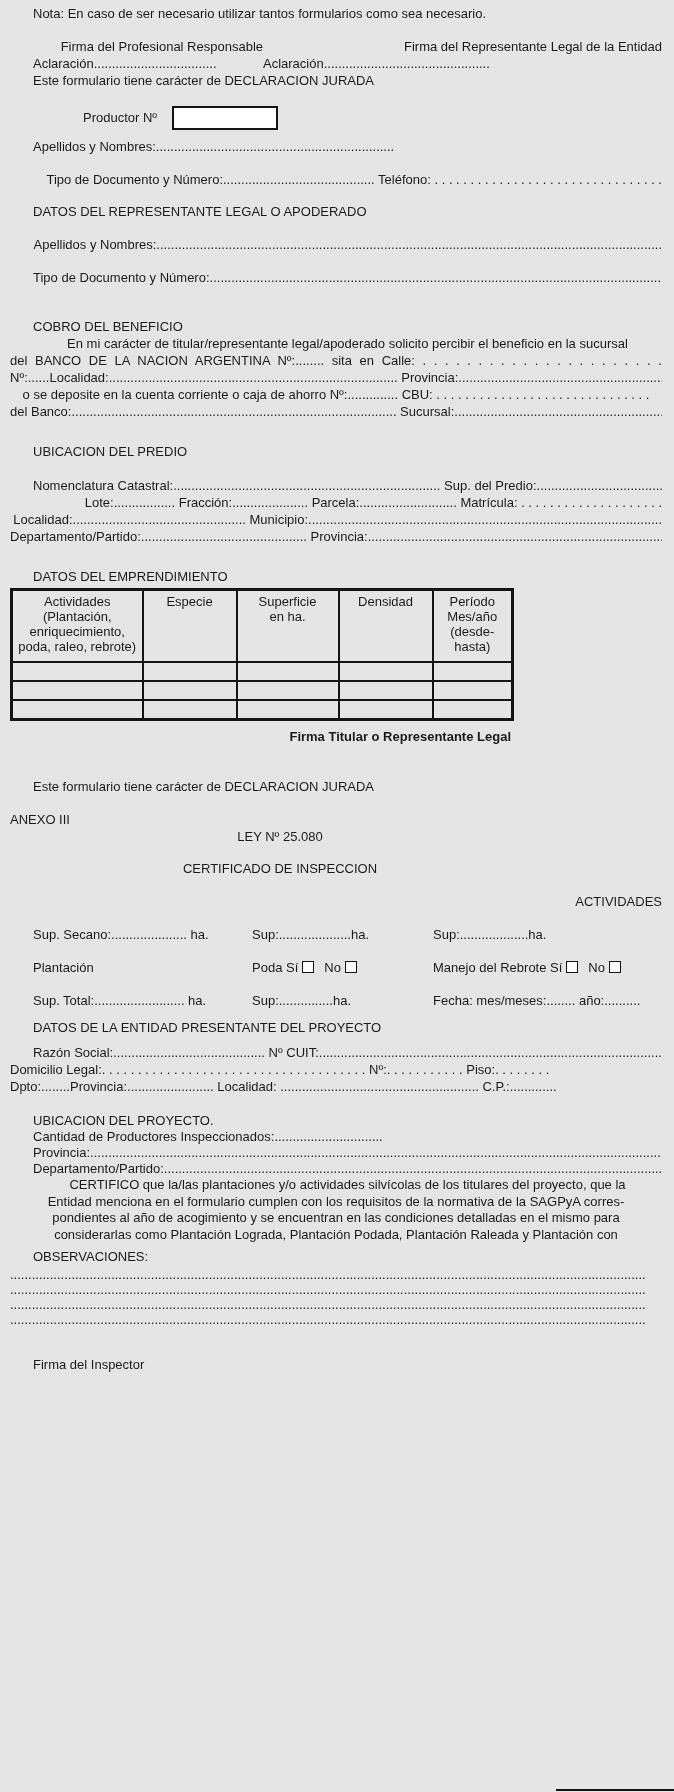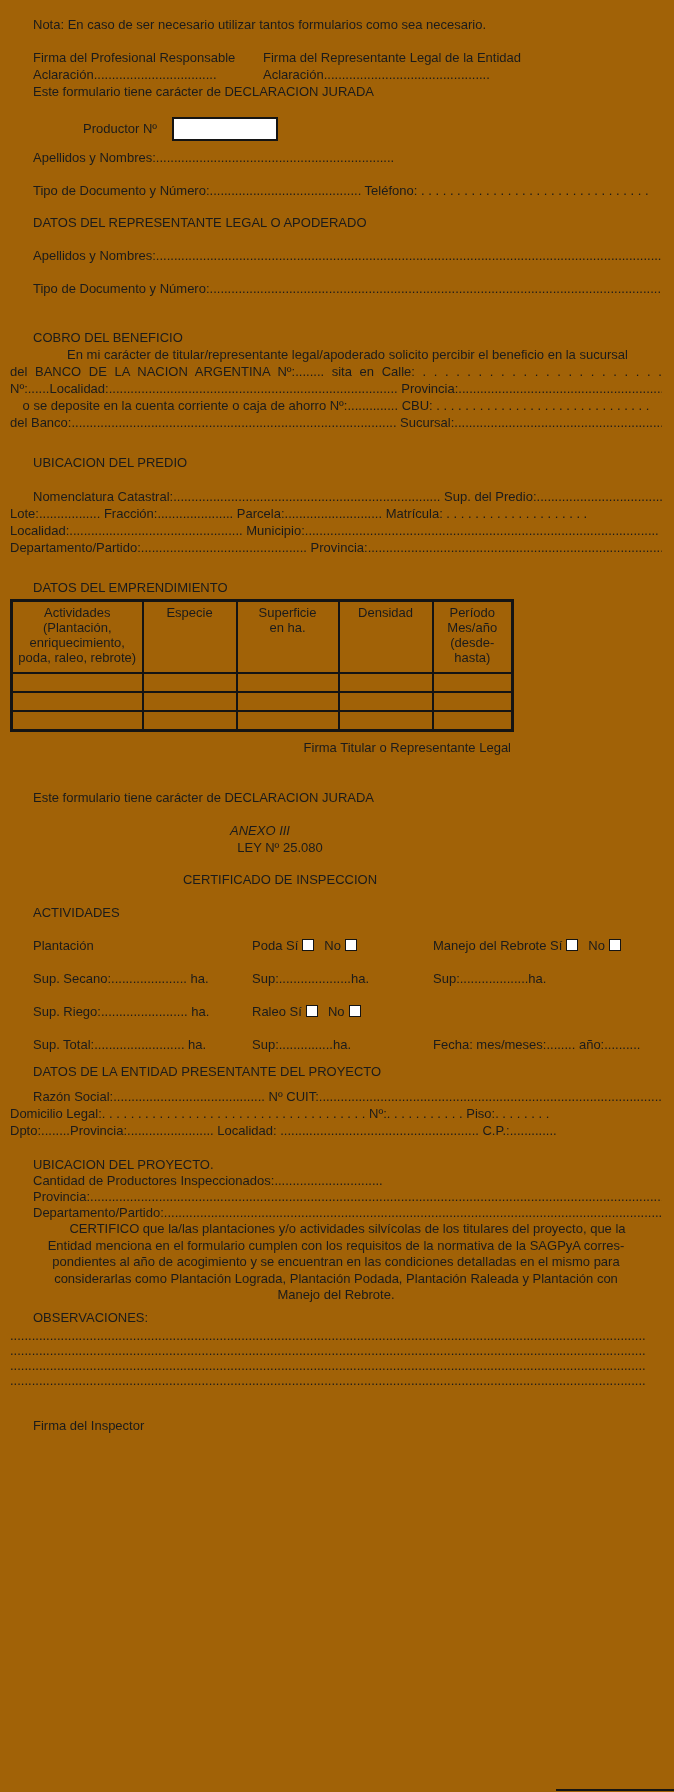--- a/index.html
+++ b/index.html
@@ -1,53 +1,53 @@
 <!DOCTYPE html>
 <html><head>
 <meta charset="utf-8">
 <style>
   html,body{margin:0;padding:0;background:#fff;}
   .page{
     position:relative;
     width:674px;
     height:1792px;
-    background:#a16207;
+    background:#e5e5e5;
     color:#1b1b1b;
     font-family:"Liberation Sans","DejaVu Sans",sans-serif;
     font-size:13px;
     line-height:16px;
     box-sizing:border-box;
-    padding:17px 12px 0 10px;
+    padding:6px 12px 0 10px;
     overflow:hidden;
   }
   .line{white-space:nowrap;overflow:hidden;}
   .ind{margin-left:23px;}
   .heading{margin-left:23px;white-space:nowrap;}
   .sig-row{display:grid;grid-template-columns:230px 1fr;margin-left:23px;}
   .sig-row>div{white-space:nowrap;overflow:hidden;}
-  .mt17{margin-top:17px;} .mt15{margin-top:1px;} .mt16{margin-top:16px;}
+  .mt17{margin-top:17px;text-align:right;} .mt15{margin-top:1px;} .mt16{margin-top:16px;}
   .mt32{margin-top:32px;} .mt33{margin-top:33px;} .mt13{text-align:center;}
   .mt24{margin-top:24px;} .mt34{margin-top:34px;} .mt8{margin-top:8px;}
   .mt11{margin-top:11px;} .mt18{margin-top:18px;} .mt19{}
   .mt30{margin-top:30px;} .mt6{margin-top:6px;}
   .row-lugar{display:flex;align-items:center;margin-left:23px;margin-top:16px;height:26px;}
   .row-lugar>span{white-space:nowrap;}
   .prod-label{margin-left:50px;}
   .prod-box{display:inline-block;margin-left:15px;width:102px;height:20px;border:2.5px solid #141414;background:#fff;}
   .block>div{line-height:17px;white-space:nowrap;overflow:hidden;}
   .indent-first>div:first-child{text-indent:23px;}
   .cobro>div:nth-child(2){word-spacing:4px;}
   .certifico>div{line-height:16.6px;}
   .obs-lines>div{line-height:15px;white-space:nowrap;overflow:hidden;margin-right:17px;}
   table.empr{border-collapse:collapse;border:3px solid #141414;margin-top:3px;}
   table.empr th{border:2px solid #141414;font-weight:normal;white-space:pre-line;
     text-align:center;vertical-align:top;padding:3px 2px 7px;line-height:15px;font-size:13px;}
   table.empr td{border:2px solid #141414;height:17px;padding:0;}
-  .firma-titular{width:501px;text-align:right;margin-top:8px;white-space:nowrap;}
-  .anexo{width:500px;text-align:center;white-space:nowrap;font-style:italic;}
+  .firma-titular{width:501px;text-align:right;margin-top:8px;white-space:nowrap;font-weight:bold;}
+  .anexo{width:500px;text-align:left;white-space:nowrap;}
   .centered{width:540px;text-align:center;white-space:nowrap;}
   .act-grid{display:grid;grid-template-columns:219px 181px 1fr;margin-left:23px;margin-top:17px;}
   .act-grid>div{white-space:nowrap;overflow:hidden;}
   .cb{display:inline-block;width:10px;height:10px;border:1.7px solid #141414;
     vertical-align:-1px;margin-left:4px;background:#fff;}
   .cb-no{margin-left:10px;}
   .edge-line{position:absolute;right:0;bottom:1px;width:118px;height:2px;background:#141414;}
 </style>
 </head>
 <body>
@@ -150,43 +150,36 @@
 
   <div class="firma-titular">Firma Titular o Representante Legal</div>
 
   <div class="line ind mt34">Este formulario tiene carácter de DECLARACION JURADA</div>
   <div class="anexo mt17">ANEXO III</div>
   <div class="centered mt15">LEY Nº 25.080</div>
   <div class="centered mt16">CERTIFICADO DE INSPECCION</div>
 
   <div class="heading mt17">ACTIVIDADES</div>
 
+  <div class="act-grid">
+    <div>Sup. Secano:..................... ha.</div>
+    <div>Sup:....................ha.</div>
+    <div>Sup:...................ha.</div>
+  </div>
+
   <div class="act-grid mt15">
     <div>Plantación</div>
     <div>
       <span>Poda Sí</span><span class="cb"></span><span class="cb-no" style="margin-left:10px;">No</span><span class="cb"></span>
     </div>
     <div>
       <span>Manejo del Rebrote Sí</span><span class="cb"></span><span style="margin-left:10px;">No</span><span class="cb"></span>
     </div>
   </div>
 
-  <div class="act-grid">
-    <div>Sup. Secano:..................... ha.</div>
-    <div>Sup:....................ha.</div>
-    <div>Sup:...................ha.</div>
-  </div>
-
-  <div class="act-grid">
-    <div>Sup. Riego:........................ ha.</div>
-    <div>
-      <span>Raleo Sí</span><span class="cb"></span><span style="margin-left:10px;">No</span><span class="cb"></span>
-    </div>
-    <div></div>
-  </div>
 
   <div class="act-grid">
     <div>Sup. Total:......................... ha.</div>
     <div>Sup:...............ha.</div>
     <div>Fecha: mes/meses:........ año:..........</div>
   </div>
 
   <div class="heading mt11">DATOS DE LA ENTIDAD PRESENTANTE DEL PROYECTO</div>
   <div class="block indent-first mt8">
       <div>Razón Social:.......................................... Nº CUIT:....................................................................................................</div>
@@ -197,21 +190,20 @@
   <div class="heading mt18">UBICACION DEL PROYECTO.</div>
   <div class="line ind mt19">Cantidad de Productores Inspeccionados:..............................</div>
   <div class="line ind mt19" style="margin-left:23px;">Provincia:......................................................................................................................................................................</div>
   <div class="line ind mt19">Departamento/Partido:......................................................................................................................................................</div>
 
   <div class="block certifico indent-first mt13">
       <div>CERTIFICO que la/las plantaciones y/o actividades silvícolas de los titulares del proyecto, que la</div>
       <div>Entidad menciona en el formulario cumplen con los requisitos de la normativa de la SAGPyA corres-</div>
       <div>pondientes al año de acogimiento y se encuentran en las condiciones detalladas en el mismo para</div>
       <div>considerarlas como Plantación Lograda, Plantación Podada, Plantación Raleada y Plantación con</div>
-      <div>Manejo del Rebrote.</div>
     </div>
 
   <div class="heading mt6">OBSERVACIONES:</div>
   <div class="obs-lines" style="margin-top:2px;">
       <div>..........................................................................................................................................................................................................</div>
       <div>..........................................................................................................................................................................................................</div>
       <div>..........................................................................................................................................................................................................</div>
       <div>..........................................................................................................................................................................................................</div>
     </div>
 

